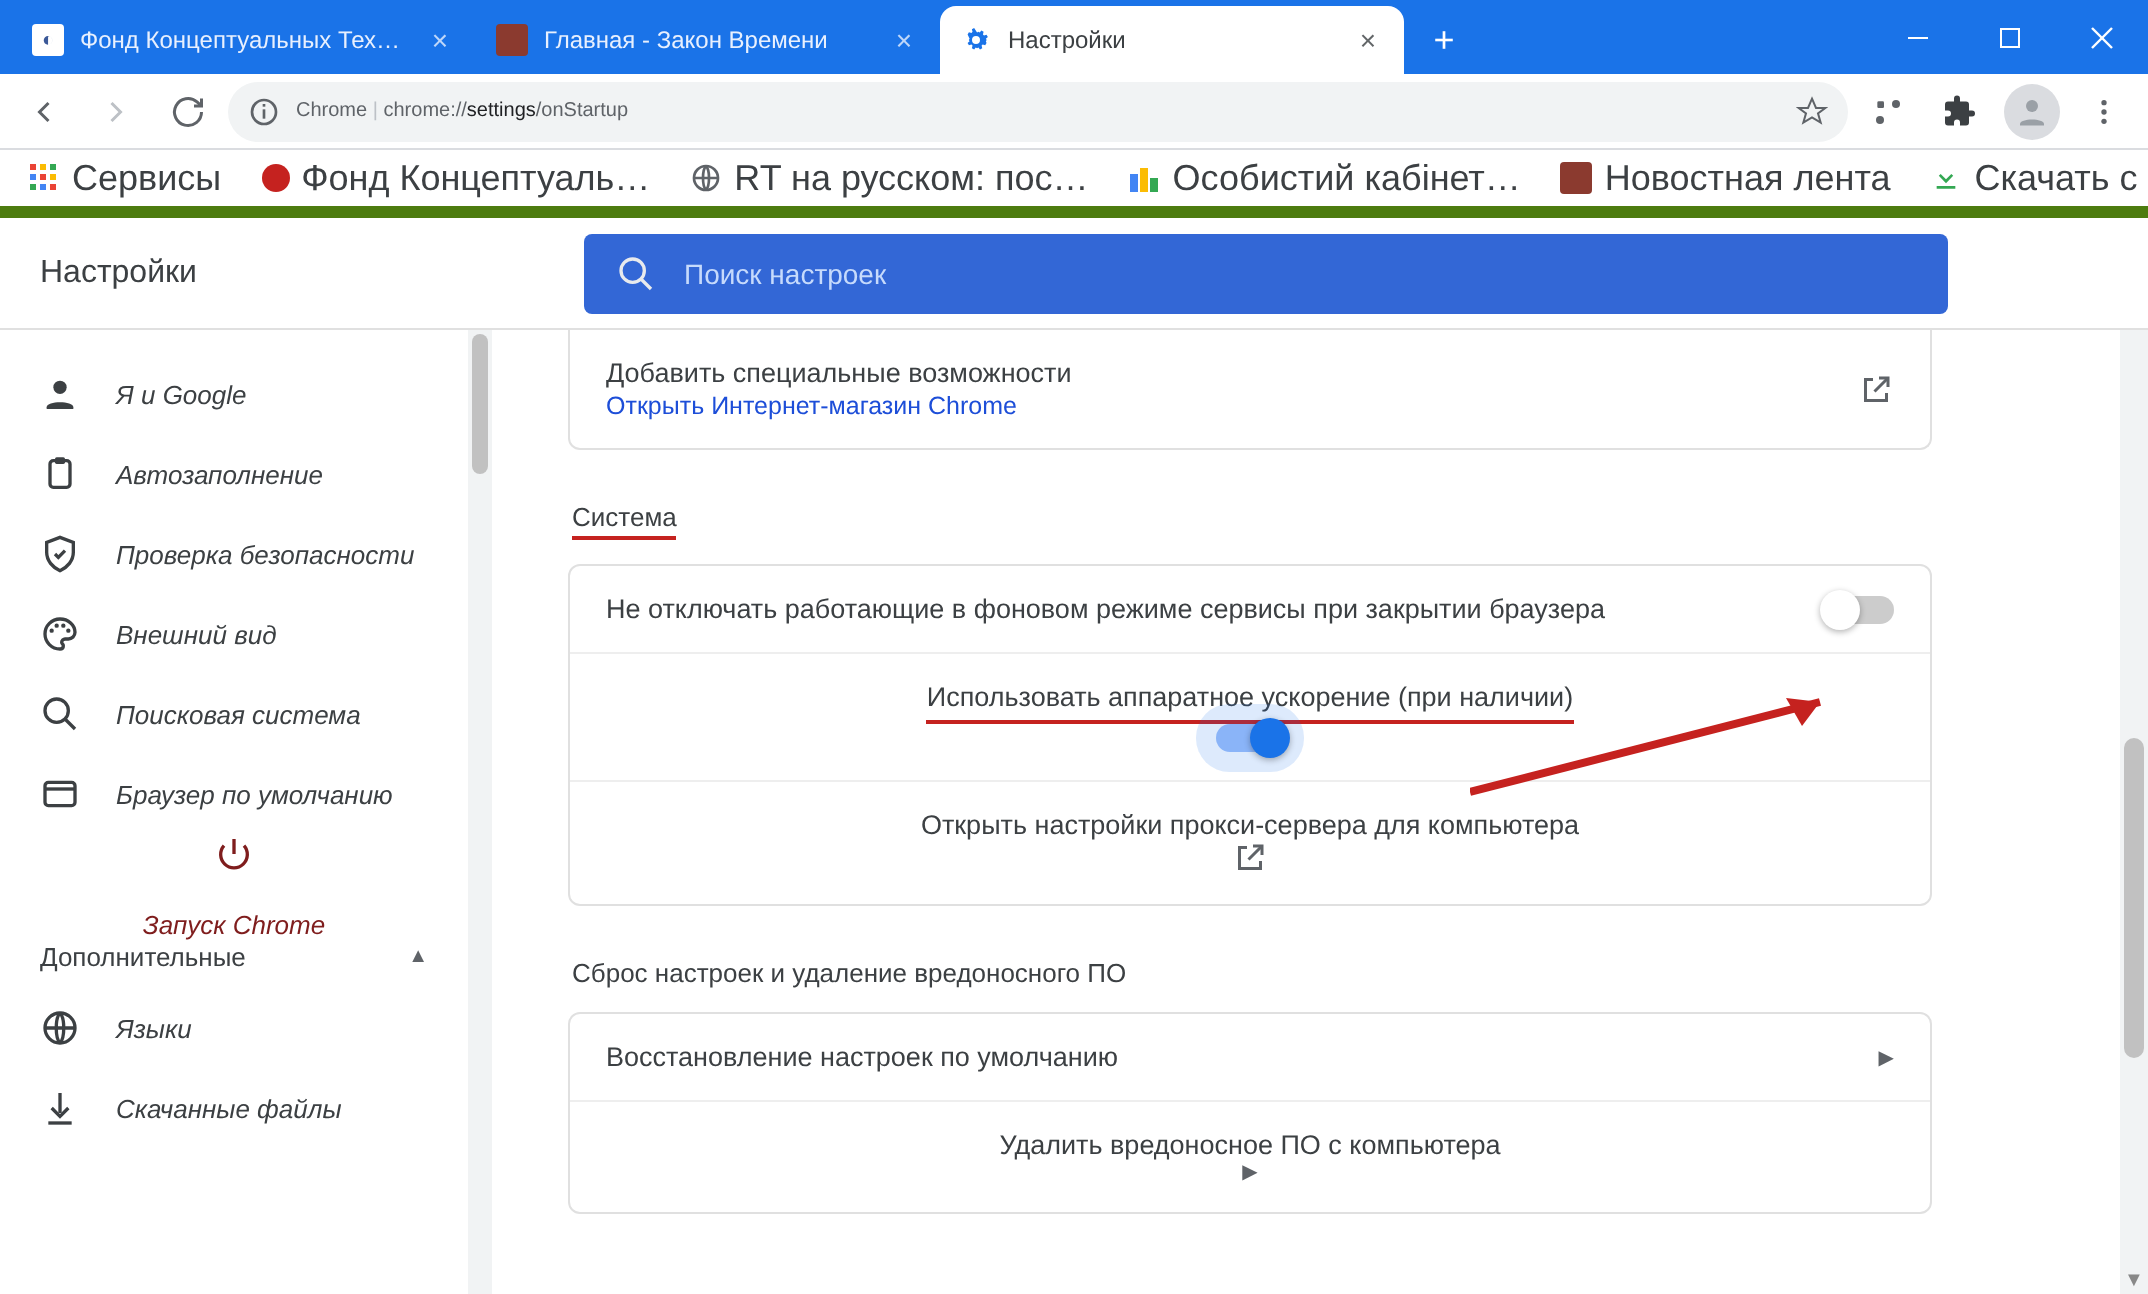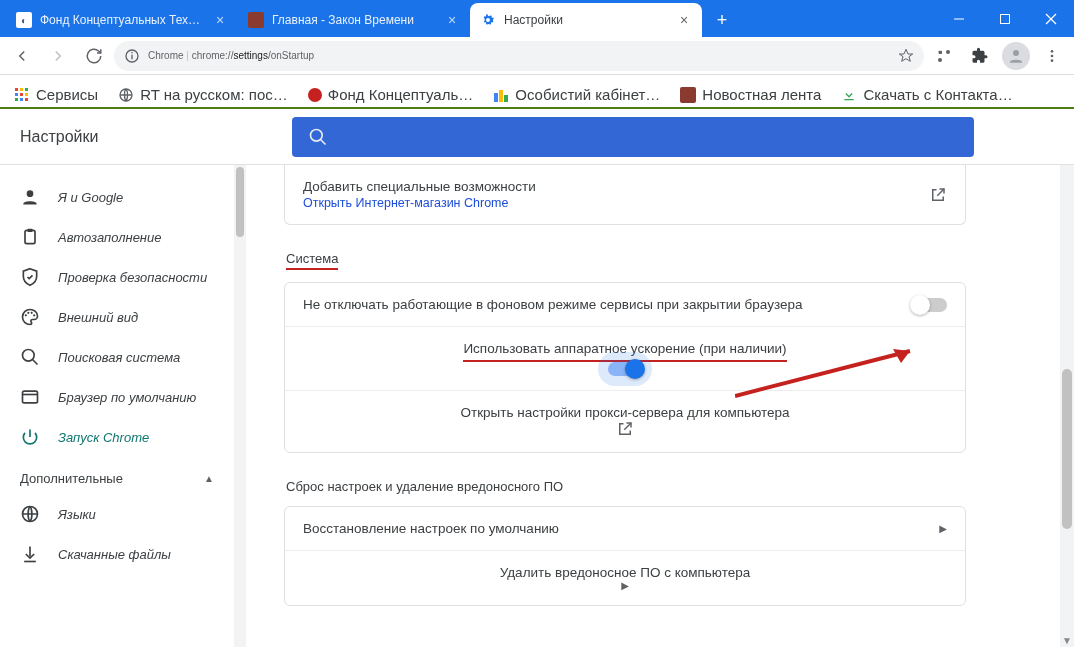--- a/index.html
+++ b/index.html
@@ -23,41 +23,41 @@
   .toolbar { height: 38px; background: #fff; display:flex; align-items:center; padding: 0 6px; gap: 4px; border-bottom: 1px solid #dadce0; }
   .nav-btn { width: 32px; height: 32px; border-radius: 50%; display:flex; align-items:center; justify-content:center; color:#5f6368; }
   .nav-btn.disabled { color:#bdc1c6; }
   .omnibox { flex:1; height: 30px; background:#f1f3f4; border-radius: 15px; display:flex; align-items:center; padding:0 10px; gap:8px; color:#5f6368; font-size:10px; }
   .omnibox .addr { flex:1; white-space:nowrap; overflow:hidden; }
   .omnibox .addr .strong { color:#202124; font-weight:400; }
   .tool-icon { width: 32px; height:32px; display:flex; align-items:center; justify-content:center; color:#5f6368; }
   .avatar { width:28px; height:28px; border-radius:50%; background:#dadce0; display:flex; align-items:center; justify-content:center; }
 
   
-  .bookmarkbar { height: 34px; background:#fff; display:flex; align-items:flex-end; padding:0 6px; gap:4px; border-bottom:2px solid #4d7c0f; font-size:15px; color:#3c4043; }
+  .bookmarkbar { height: 34px; background:#fff; display:flex; align-items:center; padding:0 6px; gap:4px; border-bottom:6px solid #4d7c0f; font-size:18px; color:#3c4043; }
   .bk { display:flex; align-items:center; gap:6px; padding:4px 8px; border-radius:4px; white-space:nowrap; }
   .bk .favicon { width:16px; height:16px; border-radius:2px; display:flex; align-items:center; justify-content:center; flex-shrink:0; }
 
   
   .page { position: relative; height: calc(647px - 37px - 38px - 34px); display:flex; flex-direction:column; }
   .settings-header { height: 56px; background:#fff; display:flex; align-items:center; border-bottom:1px solid #e0e0e0; z-index:2; }
   .settings-title { width: 254px; padding-left:20px; font-size:16px; color:#3c4043; }
   .searchbox { margin-left: 38px; width: 682px; height: 40px; background:#3367d6; border-radius:4px; display:flex; align-items:center; gap:14px; padding:0 16px; color:#e8eaed; }
   .searchbox input { background:transparent; border:none; outline:none; color:#e8eaed; font-size:14px; flex:1; }
   .searchbox input::placeholder { color:#c6dafc; }
 
   
   .page::before { content:""; position:absolute; top:0; left:254px; right:14px; height:56px; background:#1a73e8; z-index:0; }
 
   .settings-body { flex:1; display:flex; overflow:hidden; }
   .sidebar { width: 234px; padding: 12px 0; overflow:auto; }
   .side-scroll { width: 12px; background:#f1f3f4; position:relative; }
   .side-scroll::after { content:""; position:absolute; top:2px; left:2px; right:2px; height:70px; background:#c1c1c1; border-radius:6px; }
   .nav-item { display:flex; align-items:center; gap:18px; height:40px; padding:0 20px; font-size:13px; color:#3c4043; border-radius:0 20px 20px 0;font-style:italic; }
-  .nav-item.active { color:#0f766e; }
+  .nav-item.active { color:#7f1d1d;flex-direction:column; }
   .nav-item .icon { width:20px; height:20px; display:flex; align-items:center; justify-content:center; color:inherit; }
   .nav-section { display:flex; align-items:center; justify-content:space-between; padding:14px 20px 8px 20px; font-size:13px; color:#3c4043; }
 
   .content { flex:1; overflow:auto; padding: 0 0 30px 0; position:relative; }
   .content-inner { width: 682px; margin-left:38px; }
   .right-scroll { position:absolute; right:0; top:0; bottom:0; width:14px; background:#f1f3f4; }
   .right-scroll .thumb { position:absolute; left:2px; right:2px; top:260px; height:160px; background:#c1c1c1; border-radius:6px; }
   .right-scroll .arrow { position:absolute; left:0; right:0; height:14px; display:flex; align-items:center; justify-content:center; color:#888; font-size:10px; }
   .right-scroll .arrow.bottom { bottom:0; }
 
@@ -204,31 +204,31 @@
           <rect x="6" y="6" width="3" height="3" fill="#EA4335"></rect>
           <rect x="11" y="6" width="3" height="3" fill="#FBBC04"></rect>
           <rect x="1" y="11" width="3" height="3" fill="#34A853"></rect>
           <rect x="6" y="11" width="3" height="3" fill="#4285F4"></rect>
           <rect x="11" y="11" width="3" height="3" fill="#EA4335"></rect>
         </svg>
       </span>
     <span>Сервисы</span>
   </div>
   <div class="bk">
+    <span class="favicon" style="background:#c5221f;border-radius:50%;width:14px;height:14px;"></span>
+    <span>Фонд Концептуаль…</span>
+  </div>
+  <div class="bk">
     <span class="favicon">
         <svg width="16" height="16" viewBox="0 0 24 24" fill="none" stroke="#5f6368" stroke-width="2">
           <circle cx="12" cy="12" r="9"></circle>
           <path d="M3 12h18M12 3c3 3 3 15 0 18M12 3c-3 3-3 15 0 18"></path>
         </svg>
       </span>
     <span>RT на русском: пос…</span>
-  </div>
-  <div class="bk">
-    <span class="favicon" style="background:#c5221f;border-radius:50%;width:14px;height:14px;"></span>
-    <span>Фонд Концептуаль…</span>
   </div>
   <div class="bk">
     <span class="favicon">
         <svg width="16" height="16" viewBox="0 0 16 16">
           <rect x="1" y="6" width="4" height="9" fill="#4285F4"></rect>
           <rect x="6" y="3" width="4" height="12" fill="#FBBC04"></rect>
           <rect x="11" y="8" width="4" height="7" fill="#34A853"></rect>
         </svg>
       </span>
     <span>Особистий кабінет…</span>
@@ -251,20 +251,21 @@
 
   <div class="settings-header" style="position:relative;z-index:2;">
     <div class="settings-title">Настройки</div>
     <div class="searchbox">
       <span>
           <svg width="20" height="20" viewBox="0 0 24 24" fill="none" stroke="#e8eaed" stroke-width="2">
             <circle cx="10" cy="10" r="7"></circle>
             <line x1="21" y1="21" x2="15" y2="15"></line>
           </svg>
         </span>
+      <input placeholder="Поиск настроек" style="">
     </div>
   </div>
 
   <div class="settings-body">
 
     <div class="sidebar" id="sidebar">
         <div class="nav-item">
           <span class="icon">
             <svg width="20" height="20" viewBox="0 0 24 24" fill="currentColor">
               <circle cx="12" cy="8" r="4"></circle>

